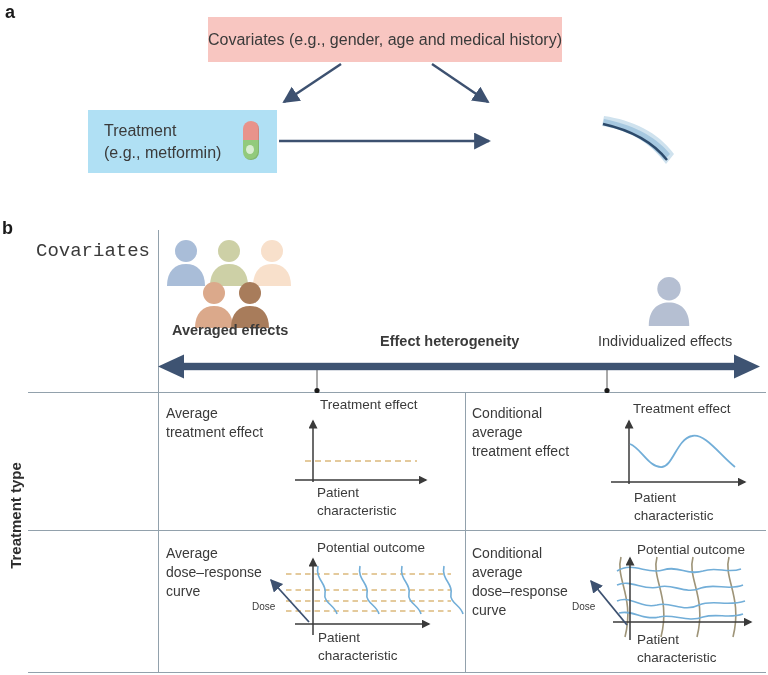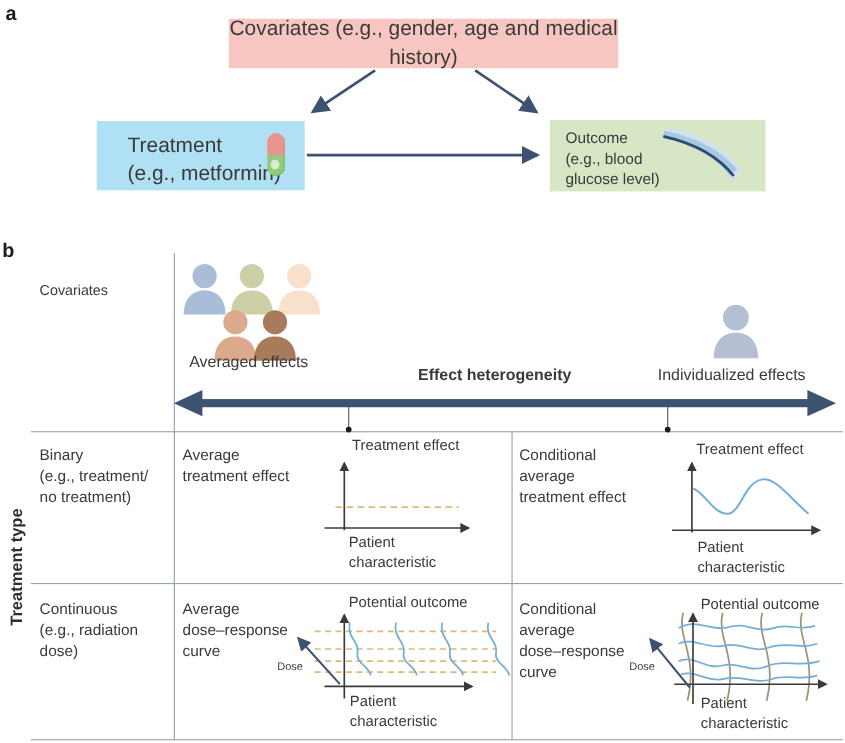--- a/index.html
+++ b/index.html
@@ -1,21 +1,21 @@
 <!DOCTYPE html>
 <html><head>
 <meta charset="utf-8">
 <style>
   html,body{margin:0;padding:0;background:#ffffff;}
   .figure{position:relative;width:768px;height:675px;background:#ffffff;overflow:hidden;
           font-family:"Liberation Sans",sans-serif;color:#3a3a3a;}
   .abs{position:absolute;}
   .pre{white-space:pre-line;}
   .panel-label{position:absolute;font-size:18px;font-weight:700;color:#1a1a1a;}
-  .box{position:absolute;font-size:19px;line-height:1.36;}
+  .box{position:absolute;font-size:16px;line-height:1.36;}
   .box-pink{background:#f8c6c1;display:flex;align-items:center;justify-content:center;text-align:center;}
   .box-blue{background:#b0e0f4;}
   .box-green{background:#d7e6c5;}
   .line{position:absolute;background:#92a1ac;}
   .cell{position:absolute;font-size:14px;line-height:1.36;white-space:pre-line;}
   .spec-label{position:absolute;font-size:14.5px;}
   .ptitle{position:absolute;font-size:13.5px;}
   .pxlabel{position:absolute;font-size:13.5px;line-height:1.32;white-space:pre-line;}
   .dose-label{position:absolute;font-size:10px;}
   .vlabel{position:absolute;left:-57px;top:507px;width:145px;text-align:center;
@@ -32,52 +32,47 @@
 
 <div class="figure">
 
   <div class="panel-label" style="left:5px;top:2px;">a</div>
 
   <div class="box box-pink" style="left:208px;top:17px;width:354px;height:45px;">
     <span class="pre">Covariates (e.g., gender, age and medical history)</span>
   </div>
 
   <div class="box box-blue" style="left:88px;top:110px;width:189px;height:63px;">
-    <div class="abs pre" style="left:16px;top:10px;margin-left:12px;">Treatment
+    <div class="abs pre" style="left:16px;top:10px;">Treatment
 (e.g., metformin)</div>
   </div>
   <div class="pill">
     <div class="pill-shine"></div>
   </div>
 
-  <div class="box box-green" style="left:500px;top:109px;width:196px;height:65px;font-size:14px;">
-    <div class="abs pre" style="left:14px;top:7px;line-height:1.33;">Outcome
-(e.g., blood
-glucose level)</div>
-  </div>
   <svg class="abs" style="left:600px;top:116px;" width="76" height="52" viewBox="0 0 76 52">
     <path d="M2,10 C28,14 50,26 66,48 L74,38 C58,16 32,4 4,0 Z" fill="#cfe2ee"></path>
     <path d="M3,9 C28,14 49,25 64,44 L70,38 C55,19 30,8 4,3 Z" fill="#a6c8e0"></path>
     <path d="M3,8 C30,14 52,25 67,44" fill="none" stroke="#2c4a6b" stroke-width="2.4"></path>
   </svg>
 
   <svg class="abs" style="left:0;top:0;" width="768" height="220">
     <defs>
       <marker id="ah-navy" markerWidth="9" markerHeight="9" refX="6.2" refY="3.5" orient="auto">
         <path d="M0,0 L7,3.5 L0,7 Z" fill="#3d5170"></path>
       </marker>
     </defs>
     <line x1="341" y1="64" x2="284" y2="102" stroke="#3d5170" stroke-width="2.4" marker-end="url(#ah-navy)"></line>
     <line x1="432" y1="64" x2="488" y2="102" stroke="#3d5170" stroke-width="2.4" marker-end="url(#ah-navy)"></line>
     <line x1="279" y1="141" x2="489" y2="141" stroke="#3d5170" stroke-width="2.4" marker-end="url(#ah-navy)"></line>
   </svg>
 
   <div class="panel-label" style="left:2px;top:218px;">b</div>
 
-  <div class="abs" style="left:36px;top:256px;font-size:13px;">Covariates</div>
+  <div class="abs" style="left:36px;top:240px;font-size:19px;font-family:Liberation Mono, monospace;">Covariates</div>
 
   <div class="vlabel">Treatment type</div>
 
   <div class="line" style="left:158px;top:230px;width:1px;height:442px;"></div>
   <div class="line" style="left:465px;top:393px;width:1px;height:279px;"></div>
   <div class="line" style="left:28px;top:392px;width:738px;height:1px;"></div>
   <div class="line" style="left:28px;top:530px;width:738px;height:1px;"></div>
   <div class="line" style="left:28px;top:672px;width:738px;height:1px;"></div>
 
   <svg class="abs" style="left:166px;top:238px;" width="126" height="92" viewBox="0 0 126 92">
@@ -91,45 +86,39 @@
     <use href="#person" x="43" y="2" fill="#cdd0a6"></use>
     <use href="#person" x="86" y="2" fill="#f8e0cb"></use>
     <use href="#person" x="28" y="44" fill="#dba98b"></use>
     <use href="#person" x="64" y="44" fill="#a87c5b"></use>
   </svg>
 
   <svg class="abs" style="left:647px;top:277px;" width="44" height="49" viewBox="0 0 40 46">
     <use href="#person" fill="#b5bfd2"></use>
   </svg>
 
-  <div class="spec-label" style="left:172px;top:322px;">Averaged effects</div>
+  <div class="spec-label" style="left:172px;top:322px;font-weight:bold;">Averaged effects</div>
   <div class="spec-label" style="left:380px;top:333px;font-weight:bold;">Effect heterogeneity</div>
   <div class="spec-label" style="left:598px;top:333px;">Individualized effects</div>
 
   <svg class="abs" style="left:150px;top:345px;" width="618" height="52">
     <polygon points="8,21.5 34,9.5 34,33.5" fill="#3e5372"></polygon>
     <polygon points="610,21.5 584,9.5 584,33.5" fill="#3e5372"></polygon>
     <rect x="31" y="17.8" width="556" height="7.4" fill="#3e5372"></rect>
     <line x1="167" y1="25" x2="167" y2="44" stroke="#555" stroke-width="1"></line>
     <circle cx="167" cy="45.5" r="2.6" fill="#1a1a1a"></circle>
     <line x1="457" y1="25" x2="457" y2="44" stroke="#555" stroke-width="1"></line>
     <circle cx="457" cy="45.5" r="2.6" fill="#1a1a1a"></circle>
   </svg>
 
-  <div class="cell" style="left:36px;top:404px;">Binary
-(e.g., treatment/
-no treatment)</div>
   <div class="cell" style="left:166px;top:404px;">Average
 treatment effect</div>
   <div class="cell" style="left:472px;top:404px;">Conditional
 average
 treatment effect</div>
-  <div class="cell" style="left:36px;top:544px;">Continuous
-(e.g., radiation
-dose)</div>
   <div class="cell" style="left:166px;top:544px;">Average
 dose–response
 curve</div>
   <div class="cell" style="left:472px;top:544px;">Conditional
 average
 dose–response
 curve</div>
 
   <div class="ptitle" style="left:320px;top:397px;">Treatment effect</div>
   <svg class="abs" style="left:290px;top:408px;" width="150" height="82">

